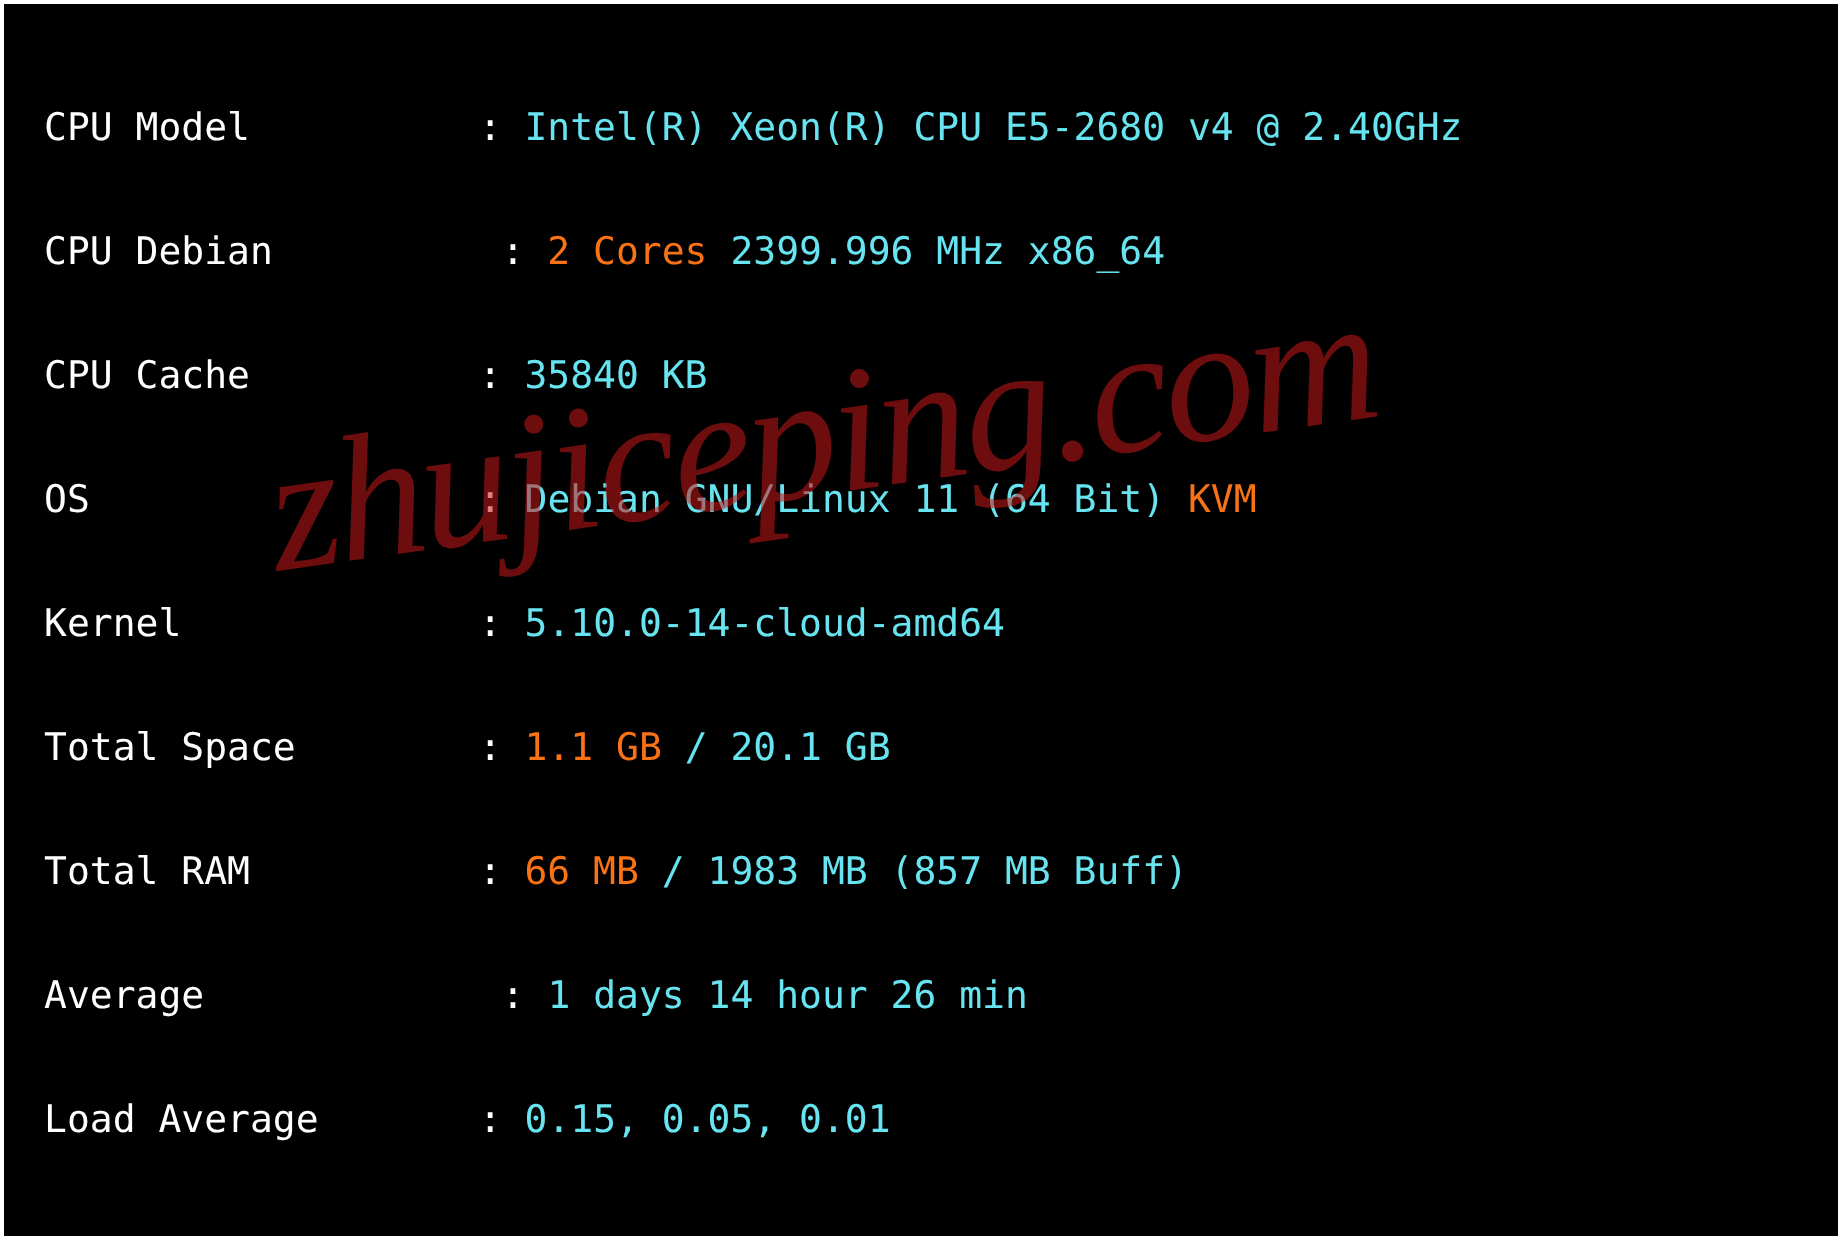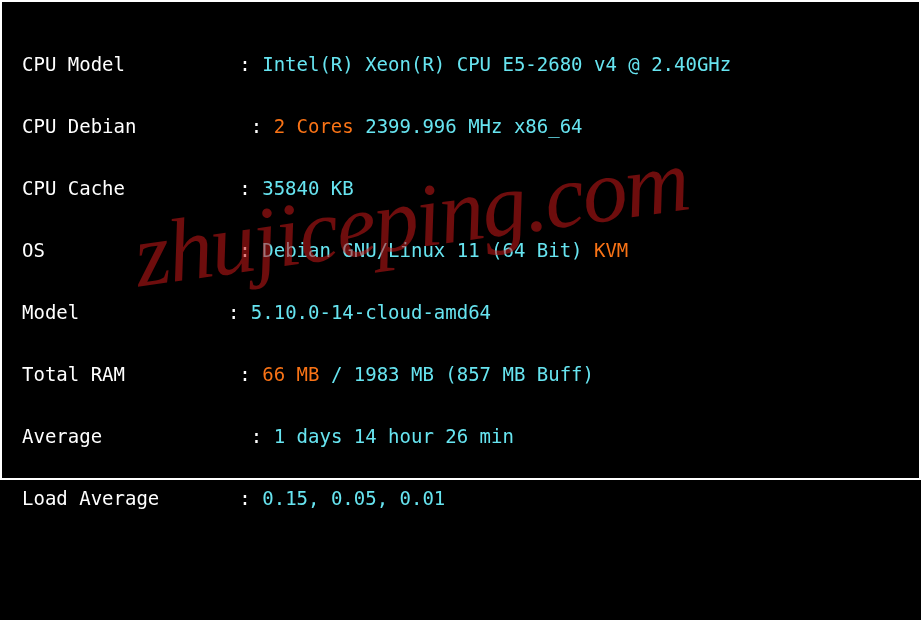--- a/index.html
+++ b/index.html
@@ -6,21 +6,21 @@
     margin: 0;
     padding: 0;
     background: #000;
     width: 921px;
     height: 620px;
     overflow: hidden;
   }
   .terminal {
     position: relative;
     width: 921px;
-    height: 480px;
+    height: 620px;
     background: #000;
     border: 2px solid #fff;
     box-sizing: border-box;
     font-family: "Consolas", "Menlo", "DejaVu Sans Mono", monospace;
     font-size: 19px;
     line-height: 31px;
     padding: 16px 20px 0 20px;
     white-space: pre;
     color: #fff;
   }
@@ -48,21 +48,22 @@
   }
 </style>
 </head>
 <body>
 
 <div class="terminal">
 <div class="row"><span class="label">CPU Model</span><span class="white">          </span><span class="colon">: </span><span class="cyan">Intel(R) Xeon(R) CPU E5-2680 v4 @ 2.40GHz</span></div>
 <div class="row"><span class="label">CPU Debian</span><span class="white">          </span><span class="colon">: </span><span class="yellow">2 Cores</span><span class="cyan"> 2399.996 MHz x86_64</span></div>
 <div class="row"><span class="label">CPU Cache</span><span class="white">          </span><span class="colon">: </span><span class="cyan">35840 KB</span></div>
 <div class="row"><span class="label">OS</span><span class="white">                 </span><span class="colon">: </span><span class="cyan">Debian GNU/Linux 11 (64 Bit) </span><span class="yellow">KVM</span></div>
-<div class="row"><span class="label">Model</span><span class="white">             </span><span class="colon">: </span><span class="cyan">5.10.0-14-cloud-amd64</span></div>
+<div class="row"><span class="label">Kernel</span><span class="white">             </span><span class="colon">: </span><span class="cyan">5.10.0-14-cloud-amd64</span></div>
+<div class="row"><span class="label">Total Space</span><span class="white">        </span><span class="colon">: </span><span class="yellow">1.1 GB</span><span class="cyan"> / </span><span class="cyan">20.1 GB</span></div>
 <div class="row"><span class="label">Total RAM</span><span class="white">          </span><span class="colon">: </span><span class="yellow">66 MB</span><span class="cyan"> / </span><span class="cyan">1983 MB</span><span class="cyan"> (857 MB Buff)</span></div>
 <div class="row"><span class="label">Average</span><span class="white">             </span><span class="colon">: </span><span class="cyan">1 days 14 hour 26 min</span></div>
 <div class="row"><span class="label">Load Average</span><span class="white">       </span><span class="colon">: </span><span class="cyan">0.15, 0.05, 0.01</span></div>
 
 
 
 
 
 
 

